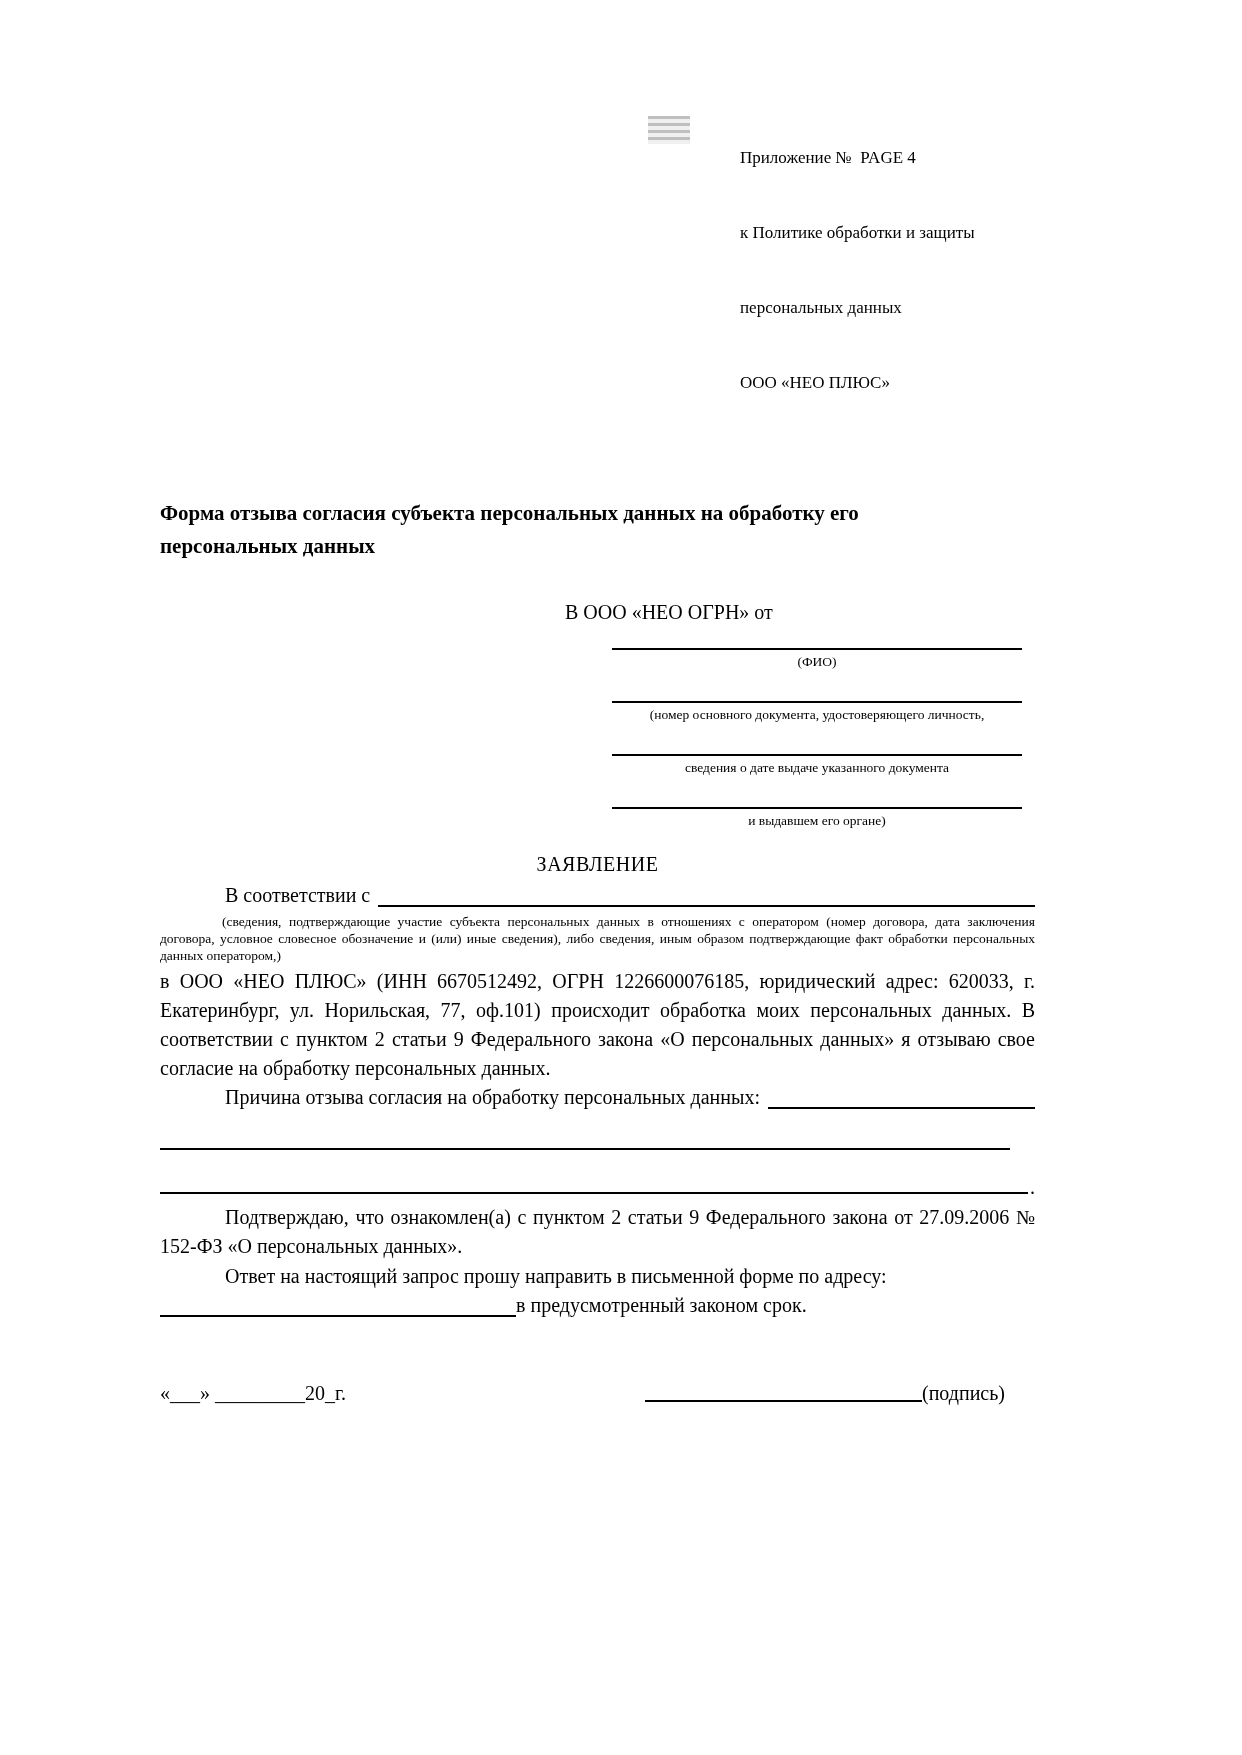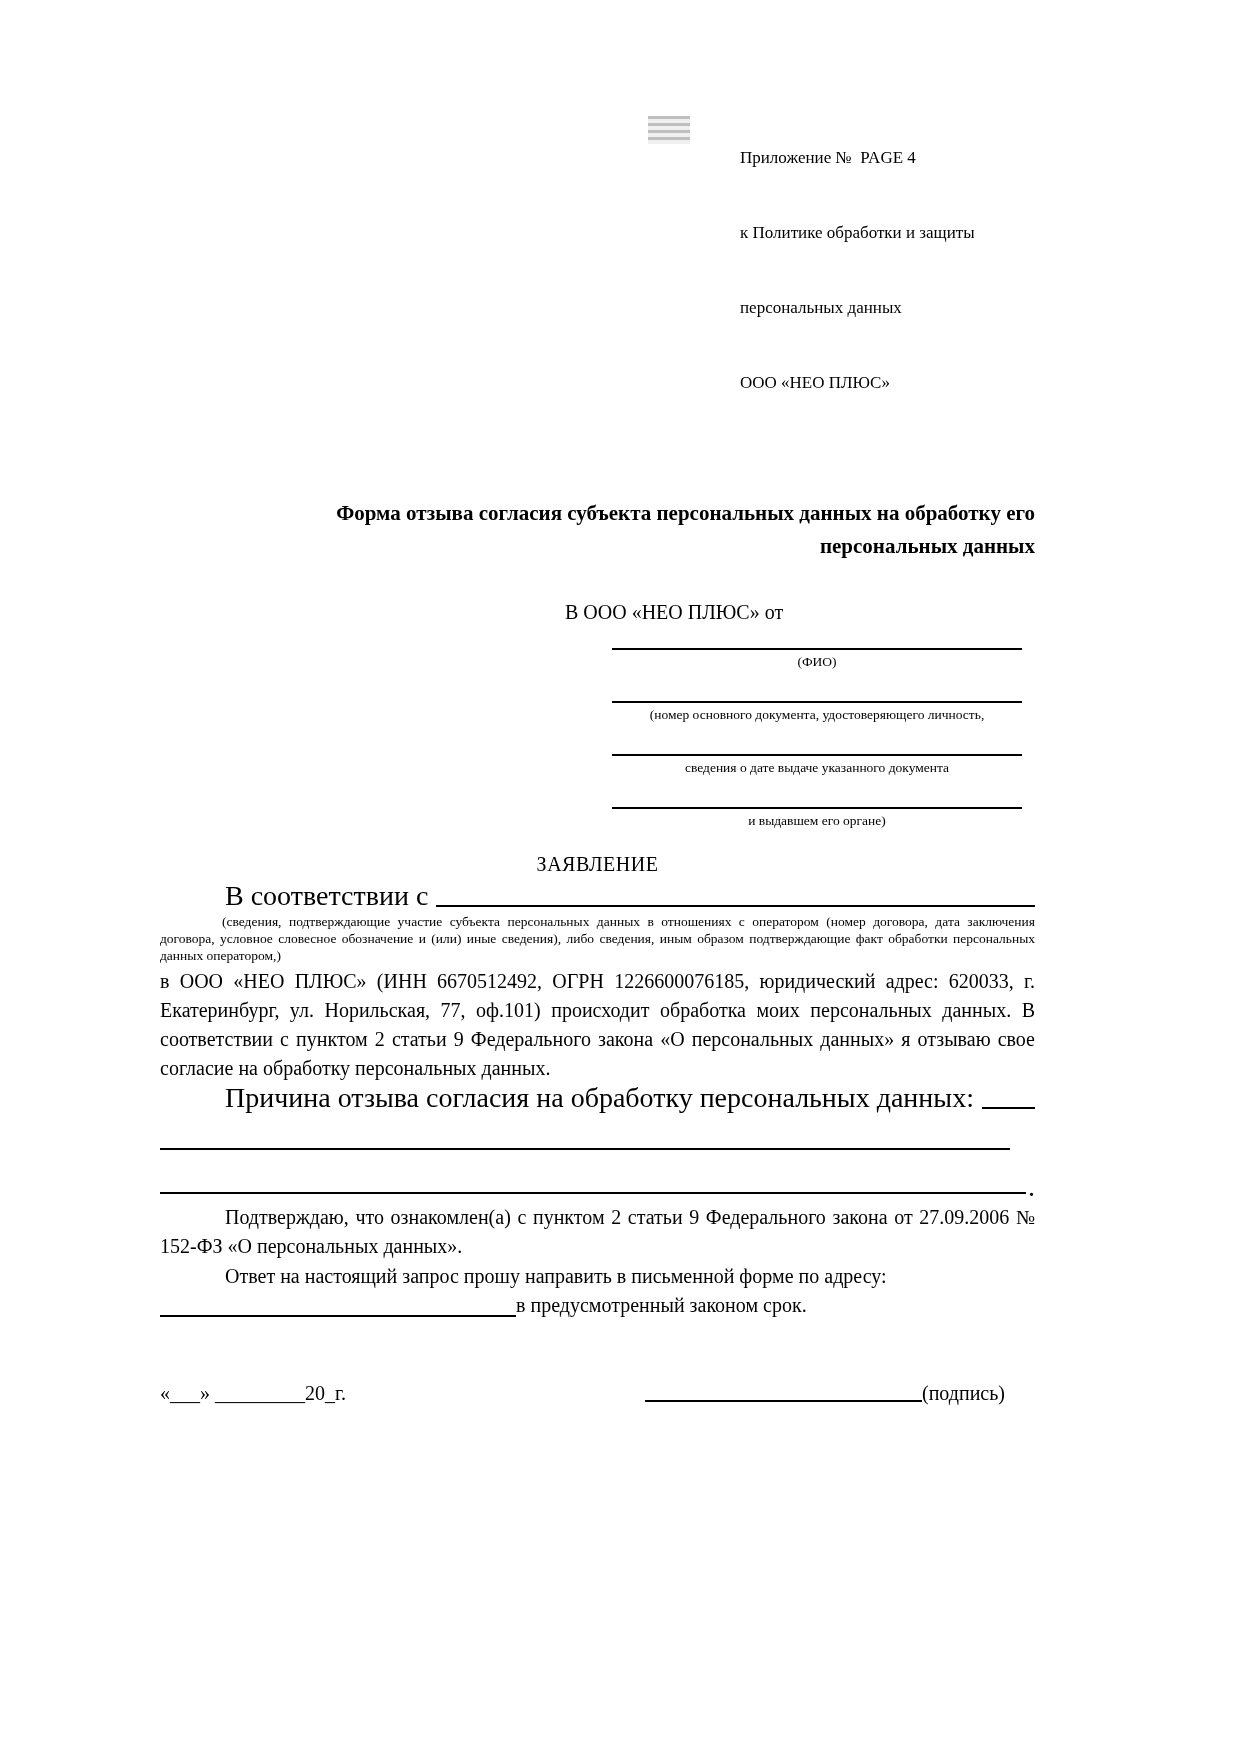--- a/index.html
+++ b/index.html
@@ -33,21 +33,20 @@
     width: 300px;
     font-size: 17px;
     line-height: 25px;
     white-space: pre-wrap;
   }
   .doc-title {
     margin-top: 52px;
     font-size: 21px;
     font-weight: bold;
     line-height: 33px;
-    text-align: right;
   }
   .addressee {
     margin-top: 38px;
     margin-left: 405px;
     width: 462px;
     font-size: 20px;
   }
   .to-line { margin-bottom: 14px; }
   .fields { margin-left: 47px; width: 410px; }
   .field-rule {
@@ -63,21 +62,21 @@
   }
   .statement-heading {
     margin-top: 24px;
     text-align: center;
     font-size: 20px;
     letter-spacing: 0.5px;
   }
   .line-with-fill {
     display: flex;
     align-items: flex-end;
-    font-size: 28px;
+    font-size: 20px;
     line-height: 29px;
   }
   .intro-line { margin-top: 5px; }
   .indent { padding-left: 65px; }
   .fill {
     flex: 1 1 auto;
     border-bottom: 2px solid #000;
     margin-bottom: 3px;
     height: 0;
   }
@@ -165,21 +164,21 @@
     <div>персональных данных</div>
     <div>ООО «НЕО ПЛЮС»</div>
   </div>
 
   <div class="doc-title">
     <div>Форма отзыва согласия субъекта персональных данных на обработку его</div>
     <div>персональных данных</div>
   </div>
 
   <div class="addressee">
-    <div class="to-line">В ООО «НЕО ПЛЮС» от</div>
+    <div class="to-line">В ООО «НЕО ОГРН» от</div>
     <div class="fields">
       <div>
         <div class="field-rule"></div>
         <div class="field-caption">(ФИО)</div>
       </div>
       <div>
         <div class="field-rule"></div>
         <div class="field-caption">(номер основного документа, удостоверяющего личность,</div>
       </div>
       <div>

